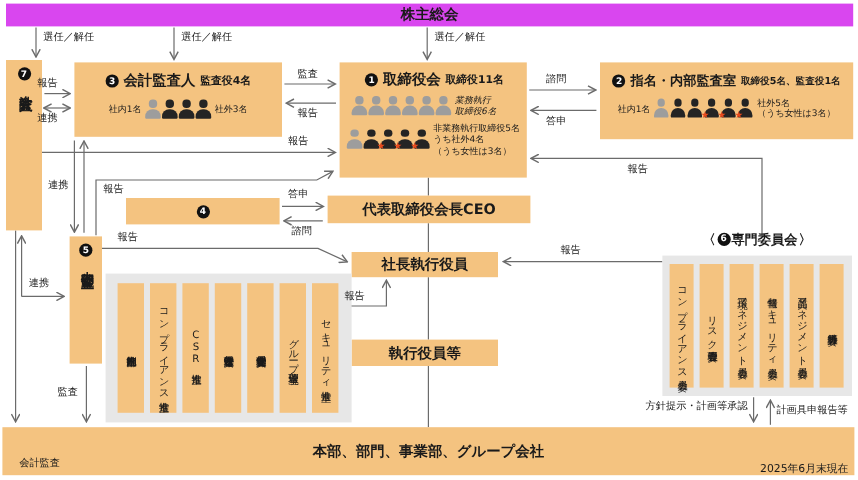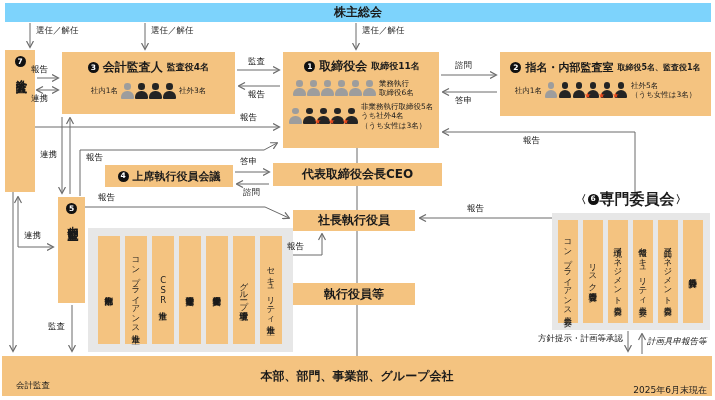--- a/index.html
+++ b/index.html
@@ -1,20 +1,20 @@
 <!DOCTYPE html>
 <html><head>
 <meta charset="utf-8">
 <style>
   html,body { margin:0; padding:0; background:#fff; }
   .stage { position:relative; width:715px; height:400px; background:#ffffff;
            font-family:"DejaVu Sans",sans-serif; color:#1a1a1a; overflow:hidden; }
   .abs  { position:absolute; }
   .obox { position:absolute; background:#f4c380; box-sizing:border-box; }
-  .gbar { position:absolute; background:#7dd3fc; box-sizing:border-box; }
+  .gbar { position:absolute; background:#d946ef; box-sizing:border-box; }
   .panel{ position:absolute; background:#e7e7e7; box-sizing:border-box; }
   .center { display:flex; align-items:center; justify-content:center; gap:4px; }
   .num { display:inline-flex; align-items:center; justify-content:center;
          width:11px; height:11px; border-radius:50%; background:#111; color:#fff;
          font-size:7.5px; font-weight:bold; flex:0 0 auto; line-height:1; }
   .bt  { font-weight:bold; font-size:12px; white-space:nowrap; }
   .bt-s{ font-weight:bold; font-size:11px; white-space:nowrap; }
   .bc  { font-weight:bold; font-size:9px; white-space:nowrap; }
   .small { font-size:7.5px; line-height:1.25; }
   .pre { white-space:pre-line; }
@@ -109,21 +109,21 @@
       <span class="small">社外3名</span>
     </div>
   </div>
 
   <div class="obox node" style="left:283px;top:52px;width:156px;height:96px;padding:6px 4px 0 6px;">
     <div class="titlerow">
       <span class="num">1</span>
       <span class="bt">取締役会</span>
       <span class="bc">取締役11名</span>
     </div>
-    <div class="rowline" style="margin-top:4px;margin-left:4px;">
+    <div class="rowline" style="margin-top:4px;margin-left:4px;font-style:italic;">
       <span class="icons">
           <span class="person p-gray"></span>
           <span class="person p-gray"></span>
           <span class="person p-gray"></span>
           <span class="person p-gray"></span>
           <span class="person p-gray"></span>
           <span class="person p-gray"></span>
         </span>
       <span class="small pre">業務執行
 取締役6名</span>
@@ -170,21 +170,20 @@
             <i class="star">★</i>
           </span>
         </span>
       <span class="small pre">社外5名
 （うち女性は3名）</span>
     </div>
   </div>
 
   <div class="obox center node" style="left:105px;top:165px;width:128px;height:22px;">
     <span class="num">4</span>
-    <span class="bt-s">上席執行役員会議</span>
   </div>
 
   <div class="obox center node" style="left:273px;top:163px;width:169px;height:23px;">
     <span class="bt">代表取締役会長CEO</span>
   </div>
 
   <div class="obox center node" style="left:293px;top:210px;width:122px;height:21px;">
     <span class="bt">社長執行役員</span>
   </div>
 
@@ -226,21 +225,21 @@
 
         <div class="vcell" style="width:22px;height:108px;">
           <span>セキュリティ推進室</span>
         </div>
       </div>
   </div>
 
   <div class="abs center node" style="left:552px;top:191px;width:158px;height:16px;gap:1px;font-weight:bold;">
     <span style="font-weight:bold;font-size:11px;">〈</span>
     <span class="num">6</span>
-    <span style="font-weight:bold;font-size:15px;">専門委員会</span>
+    <span style="font-weight:bold;font-size:11px;">専門委員会</span>
     <span style="font-weight:bold;font-size:11px;">〉</span>
   </div>
   <div class="panel node" style="left:552px;top:213px;width:158px;height:117px;">
     <div class="vlist" style="left:6px;top:7px;gap:5px;">
 
         <div class="vcell" style="width:20px;height:103px;">
           <span>コンプライアンス委員会</span>
         </div>
 
         <div class="vcell" style="width:20px;height:103px;">
@@ -285,16 +284,16 @@
   <span class="elab" style="left:24px;top:230px;">連携</span>
   <span class="elab" style="left:16px;top:336px;margin-top:44px;">会計監査</span>
   <span class="elab" style="left:48px;top:321px;">監査</span>
   <span class="elab" style="left:86px;top:152px;">報告</span>
   <span class="elab" style="left:98px;top:192px;">報告</span>
   <span class="elab" style="left:240px;top:156px;">答申</span>
   <span class="elab" style="left:243px;top:187px;">諮問</span>
   <span class="elab" style="left:523px;top:135px;">報告</span>
   <span class="elab" style="left:467px;top:203px;">報告</span>
   <span class="elab" style="left:538px;top:333px;">方針提示・計画等承認</span>
-  <span class="elab" style="left:647px;top:336px;font-style:italic;">計画具申報告等</span>
+  <span class="elab" style="left:647px;top:336px;">計画具申報告等</span>
   <span class="elab" style="left:287px;top:241px;">報告</span>
 
 </div>
 
 </body></html>

